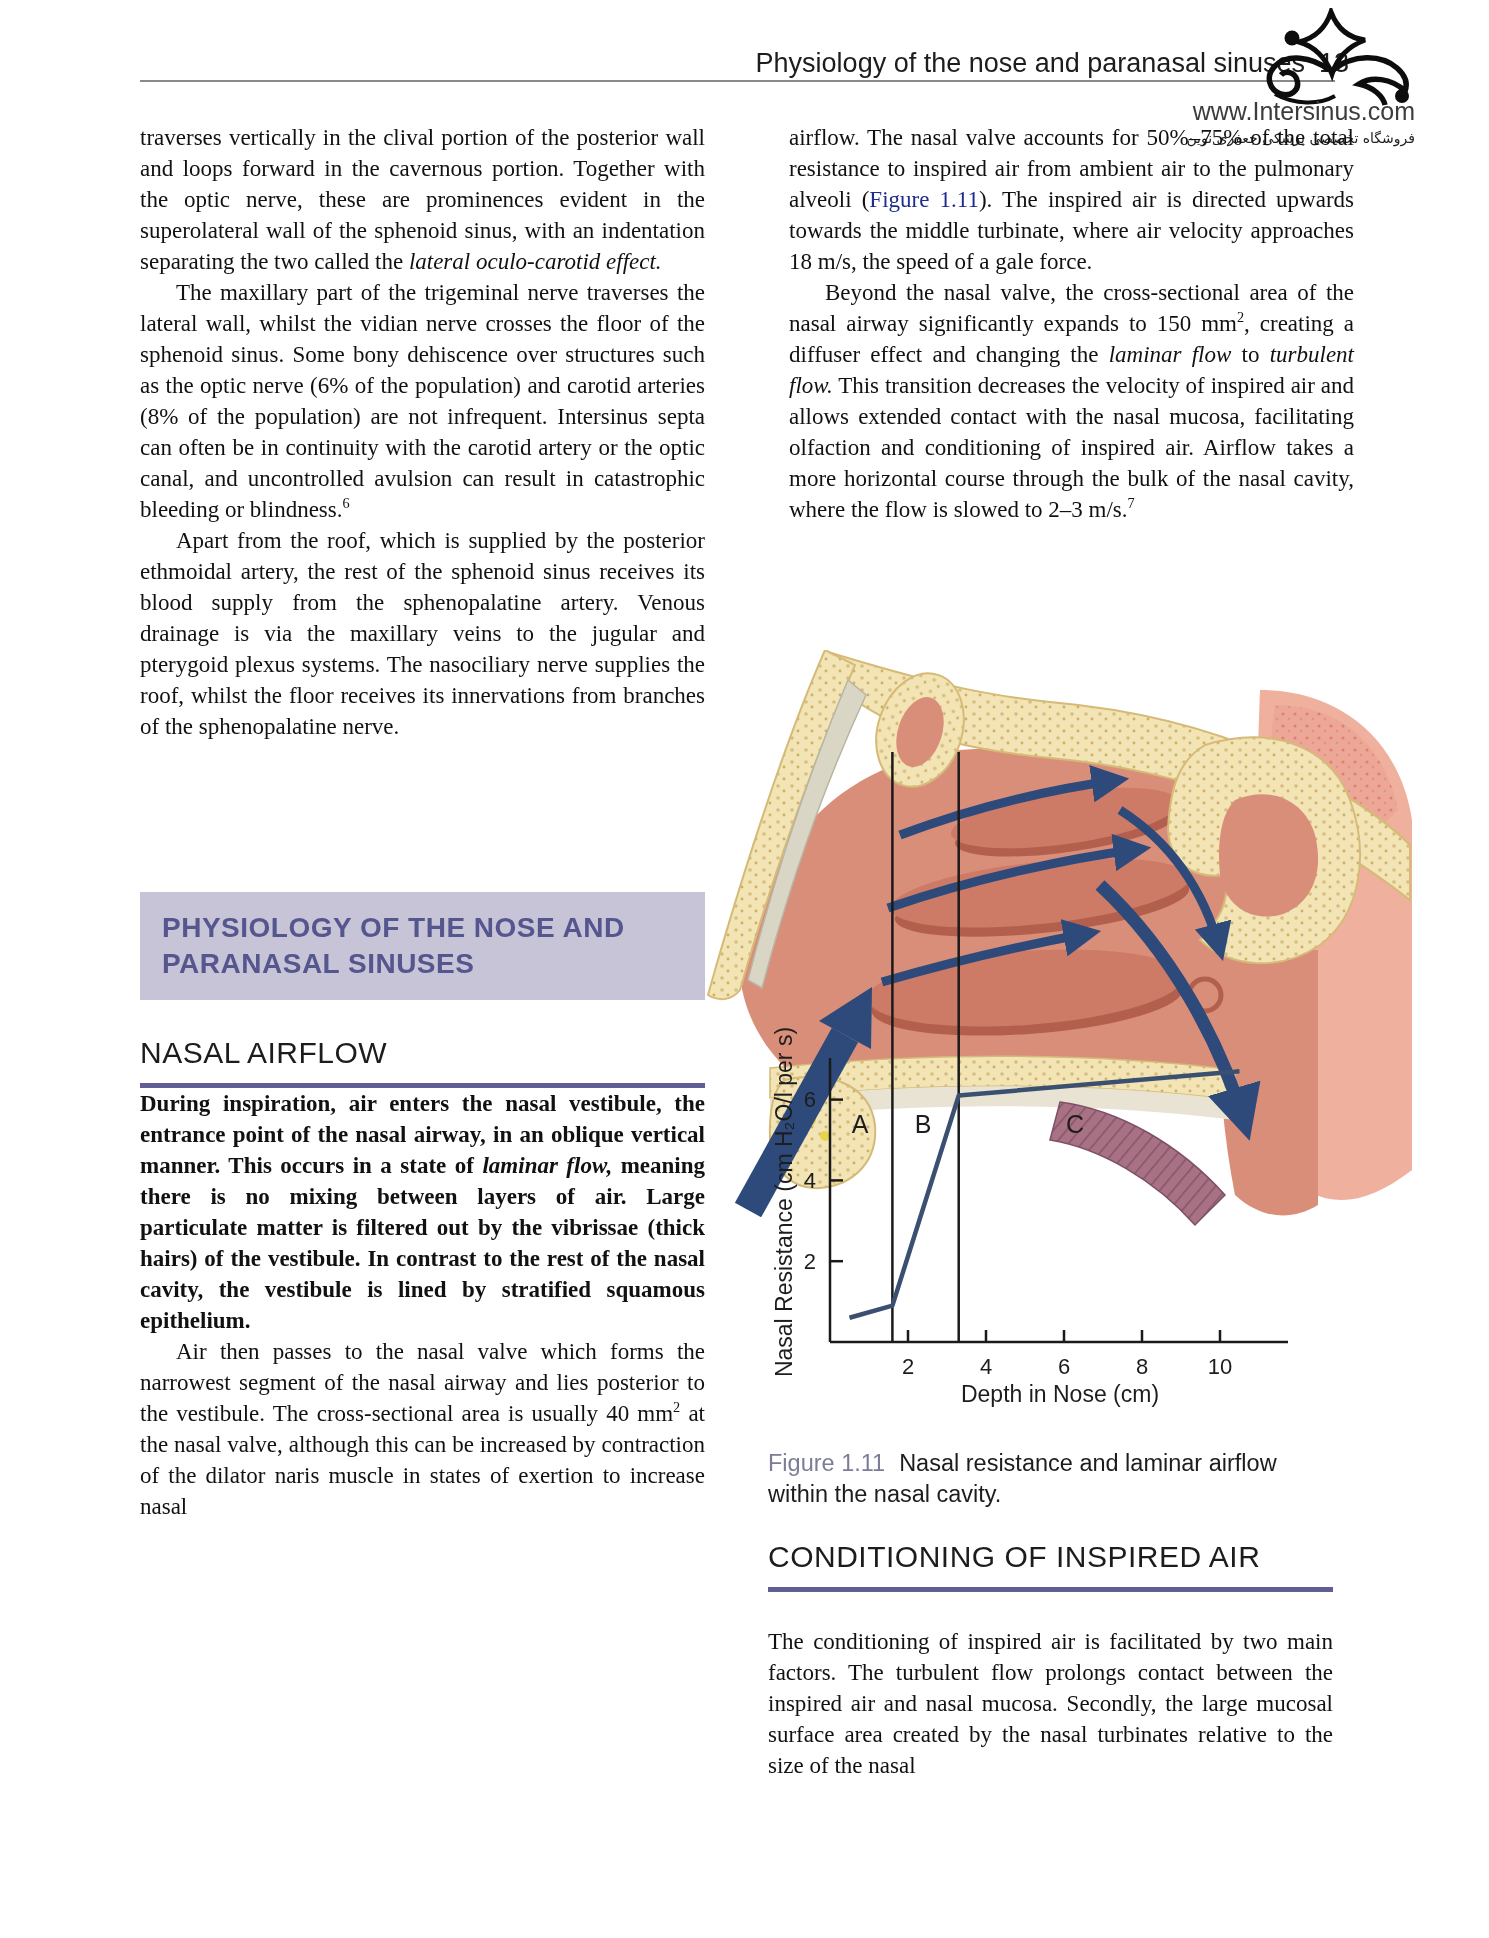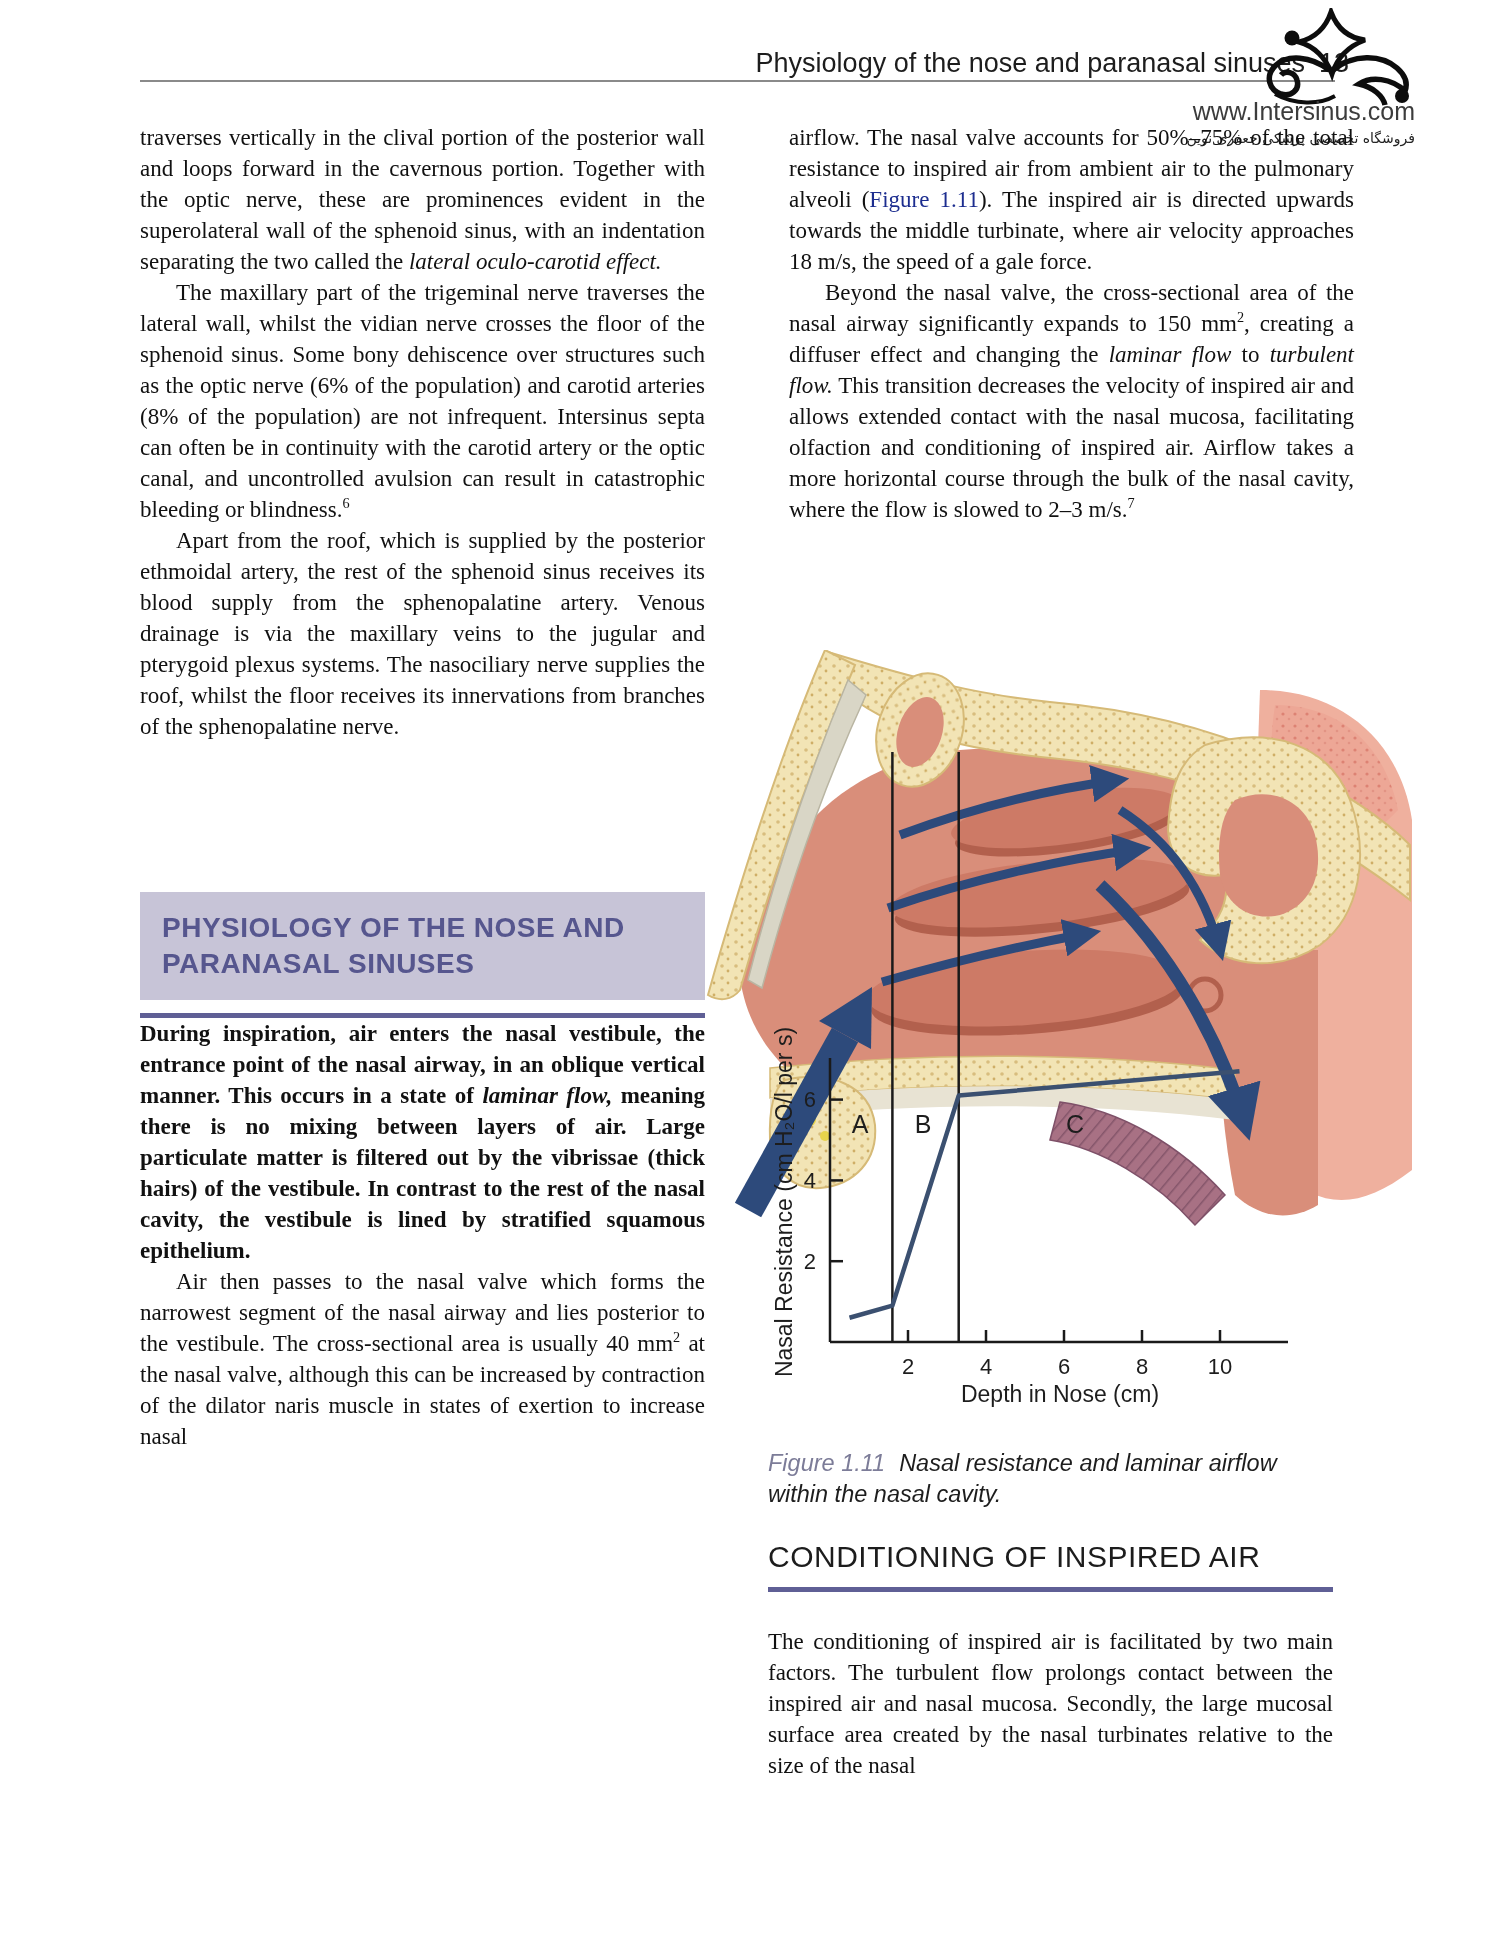--- a/index.html
+++ b/index.html
@@ -30,21 +30,21 @@
   .title-box{margin-top:150px;background:#c7c4d7;color:#56568e;padding:18px 22px;
         font-family:"Liberation Sans",sans-serif;font-size:28px;line-height:36px;font-weight:600;
         letter-spacing:0.5px;}
   .sec-head{font-family:"Liberation Sans",sans-serif;font-size:30px;color:#1c1c1c;
         letter-spacing:0.5px;font-weight:500;}
   .sec-rule{height:5px;background:#5f5f95;margin-top:13px;}
   .mt36{margin-top:36px;} .mt72{margin-top:72px;} .mt32{margin-top:32px;font-weight:bold;}
   
   .figure-wrap{position:absolute;left:620px;top:650px;width:800px;height:760px;}
   .fig-caption{position:absolute;left:768px;top:1448px;width:545px;
-        font-family:"Liberation Sans",sans-serif;font-size:23.5px;line-height:31px;color:#1d1d1d;font-style:italic;}
+        font-family:"Liberation Sans",sans-serif;font-size:23.5px;line-height:31px;color:#1d1d1d;}
   .cond-section{position:absolute;left:768px;top:1540px;width:565px;}
   .cond-section p{margin:34px 0 0 0;text-align:justify;font-size:23px;line-height:31px;}
   .chart-text{font-family:"Liberation Sans",sans-serif;fill:#1d1d1d;}
 </style>
 </head>
 <body>
 
 <div id="page">
 
   <div class="running-head">
@@ -67,20 +67,21 @@
   <div class="tagline-fa">فروشگاه تخصصی پزشکی جعفری نوین</div>
 
   <div class="col col-left">
     <p><span>traverses vertically in the clival portion of the posterior wall and loops forward in the cavernous portion. Together with the optic nerve, these are prominences evident in the superolateral wall of the sphenoid sinus, with an indentation separating the two called the </span><span class="r-i">lateral oculo-carotid effect.</span></p>
     <p class="indent"><span>The maxillary part of the trigeminal nerve traverses the lateral wall, whilst the vidian nerve crosses the floor of the sphenoid sinus. Some bony dehiscence over structures such as the optic nerve (6% of the population) and carotid arteries (8% of the population) are not infrequent. Intersinus septa can often be in continuity with the carotid artery or the optic canal, and uncontrolled avulsion can result in catastrophic bleeding or blindness.</span><span class="r-sup">6</span></p>
     <p class="indent"><span>Apart from the roof, which is supplied by the posterior ethmoidal artery, the rest of the sphenoid sinus receives its blood supply from the sphenopalatine artery. Venous drainage is via the maxillary veins to the jugular and pterygoid plexus systems. The nasociliary nerve supplies the roof, whilst the floor receives its innervations from branches of the sphenopalatine nerve.</span></p>
 
     <div class="title-box">PHYSIOLOGY OF THE NOSE AND PARANASAL SINUSES</div>
 
 
+    <div class="sec-head mt36">NASAL AIRFLOW</div>
     <div class="sec-rule"></div>
 
     <p class="mt32"><span>During inspiration, air enters the nasal vestibule, the entrance point of the nasal airway, in an oblique vertical manner. This occurs in a state of </span><span class="r-i">laminar flow,</span><span> meaning there is no mixing between layers of air. Large particulate matter is filtered out by the vibrissae (thick hairs) of the vestibule. In contrast to the rest of the nasal cavity, the vestibule is lined by stratified squamous epithelium.</span></p>
     <p class="indent"><span>Air then passes to the nasal valve which forms the narrowest segment of the nasal airway and lies posterior to the vestibule. The cross-sectional area is usually 40 mm</span><span class="r-sup">2</span><span> at the nasal valve, although this can be increased by contraction of the dilator naris muscle in states of exertion to increase nasal</span></p>
   </div>
 
   <div class="col col-right">
     <p><span>airflow. The nasal valve accounts for 50%–75% of the total resistance to inspired air from ambient air to the pulmonary alveoli (</span><span class="r-link">Figure 1.11</span><span>). The inspired air is directed upwards towards the middle turbinate, where air velocity approaches 18 m/s, the speed of a gale force.</span></p>
     <p class="indent"><span>Beyond the nasal valve, the cross-sectional area of the nasal airway significantly expands to 150 mm</span><span class="r-sup">2</span><span>, creating a diffuser effect and changing the </span><span class="r-i">laminar flow</span><span> to </span><span class="r-i">turbulent flow.</span><span> This transition decreases the velocity of inspired air and allows extended contact with the nasal mucosa, facilitating olfaction and conditioning of inspired air. Airflow takes a more horizontal course through the bulk of the nasal cavity, where the flow is slowed to 2–3 m/s.</span><span class="r-sup">7</span></p>
   </div>

